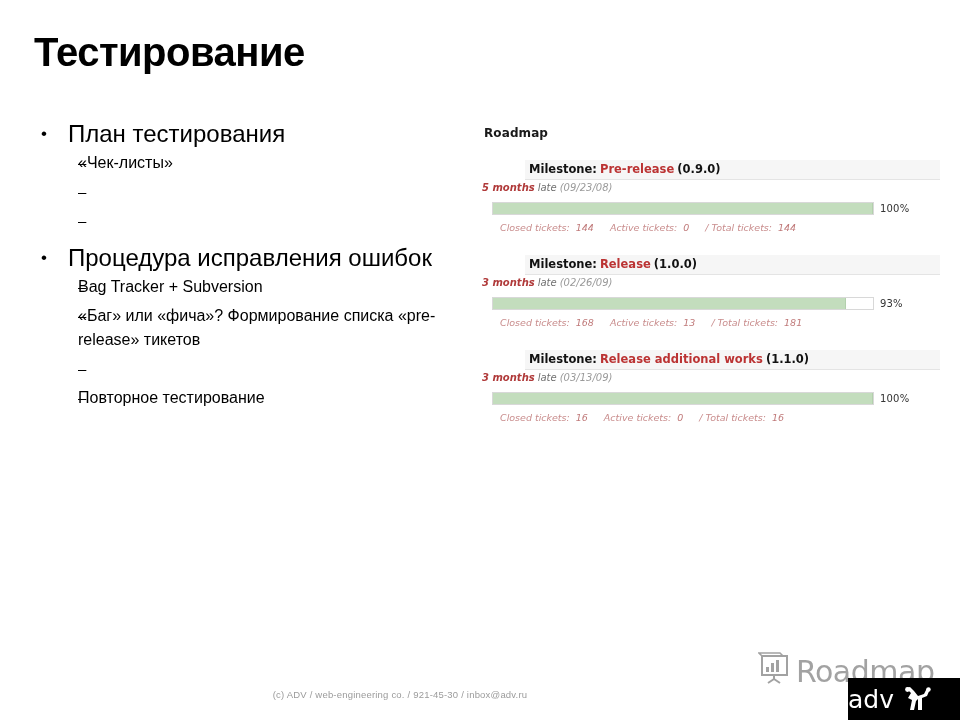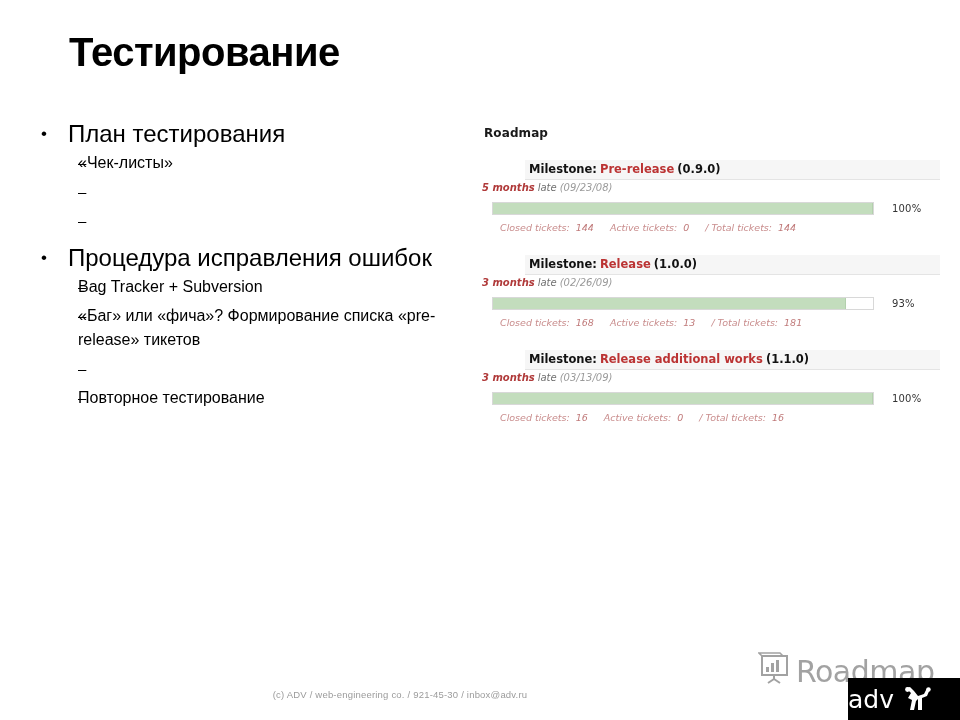--- a/index.html
+++ b/index.html
@@ -21,21 +21,20 @@
   #slide-title {
     position: absolute;
     left: 34px;
     top: 30px;
     font-size: 40px;
     font-weight: bold;
     letter-spacing: -0.5px;
     color: #000;
     line-height: 1.1;
     white-space: nowrap;
-    margin-left: 35px;
   }
 
   
   #bullets {
     position: absolute;
     left: 34px;
     top: 118px;
     width: 430px;
   }
   .l1 {
@@ -160,21 +159,21 @@
   }
   .bar-fill {
     height: 100%;
     background: #c3ddbd;
     border-right: 1px solid #b3d0ad;
     box-sizing: border-box;
   }
   .bar-pct {
     font-size: 10px;
     color: #333;
-    margin-left: 18px;
+    margin-left: 6px;
     white-space: nowrap;
     letter-spacing: 0.2px;
   }
   .ticket-row {
     margin: 7px 0 0 22px;
     font-size: 9.5px;
     font-style: italic;
     color: #c98d8d;
     white-space: nowrap;
   }

